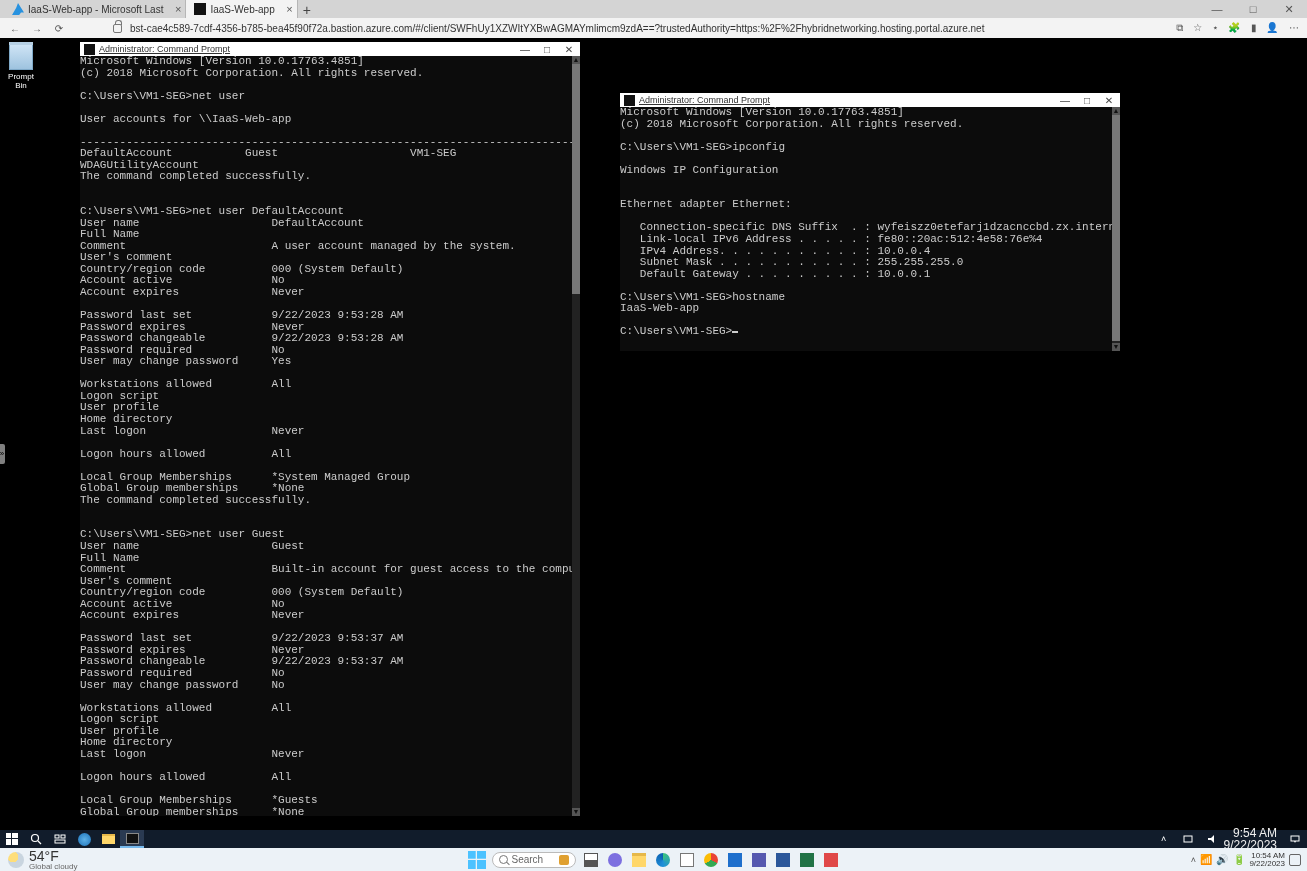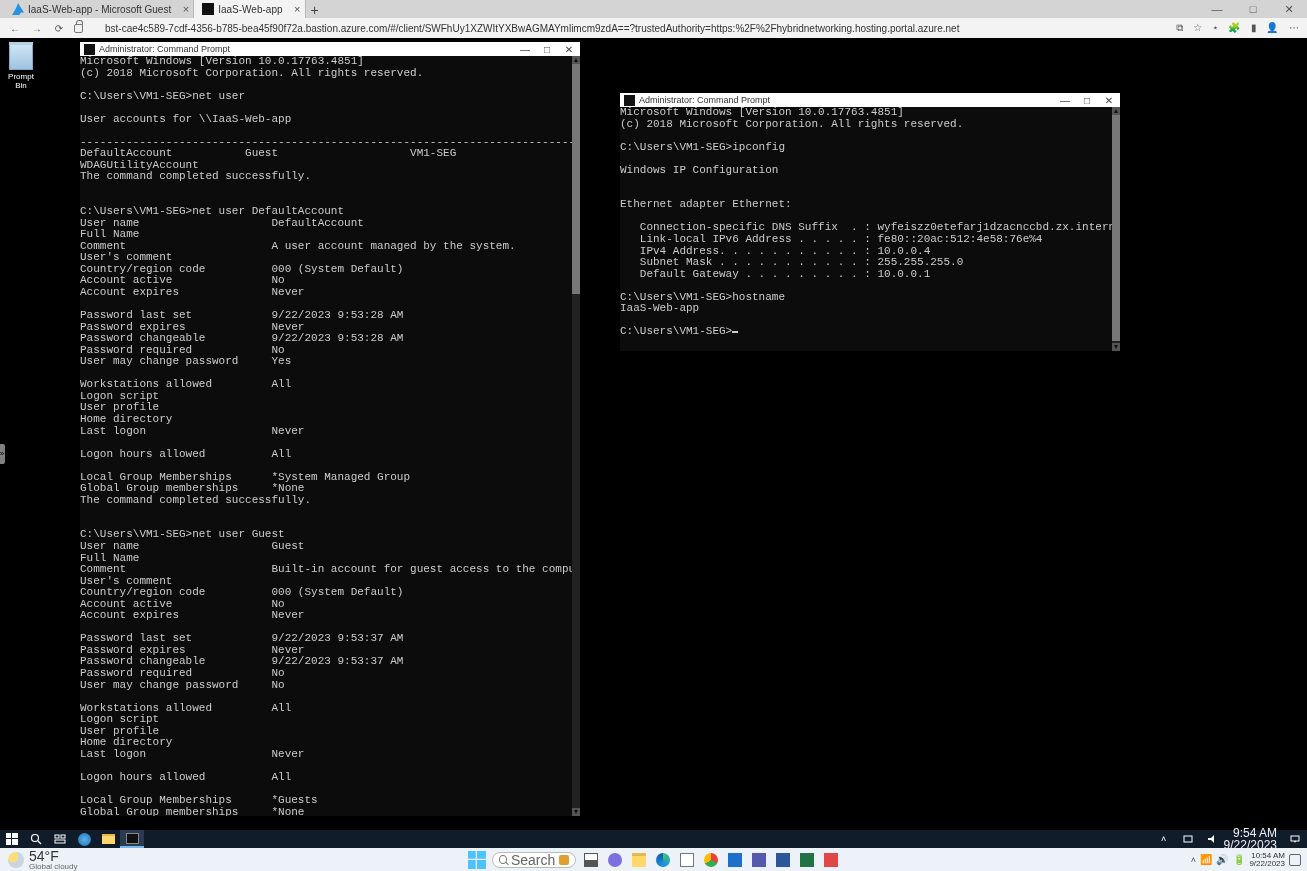--- a/index.html
+++ b/index.html
@@ -13,39 +13,39 @@
   .edge-tab .favicon { width: 12px; height: 12px; display: inline-block; }
   .favicon-azure { background: linear-gradient(135deg,#2892df,#2892df); clip-path: polygon(50% 0,100% 80%,75% 80%,60% 100%,0 100%,35% 40%); }
   .favicon-black { background: #111; }
   .edge-tab .tx { font-size: 10px; }
   .edge-tab .close { position: absolute; right: 4px; top: 3px; font-size: 11px; color: #555; }
   .edge-newtab { width: 18px; text-align: center; font-size: 14px; color: #444; padding-top: 1px; }
   .edge-winctrl { position: absolute; right: 0; top: 0; display: flex; }
   .edge-winbtn { width: 36px; height: 18px; font-size: 11px; text-align: center; color: #555; line-height: 18px; }
   .edge-addr { height: 20px; background: #f3f3f3; display: flex; align-items: center; gap: 8px; padding: 0 8px; font-size: 10px; color: #555; }
   .edge-nav-btn { width: 14px; text-align: center; color: #555; }
-  .addr-field { flex: 1; display: flex; align-items: center; gap: 22px; }
+  .addr-field { flex: 1; display: flex; align-items: center; gap: 8px; margin-left: 39px; }
   .lock { width: 9px; height: 9px; border: 1px solid #777; border-radius: 2px; position: relative; }
   .lock::before { content:""; position: absolute; width: 5px; height: 4px; border: 1px solid #777; border-bottom: none; border-radius: 3px 3px 0 0; top: -5px; left: 1px; }
   .addr-text { color: #333; font-size: 10px; white-space: nowrap; }
   .edge-rbtns { display: flex; gap: 10px; }
 
   
   .remote { position: relative; background: #000; height: 810px; }
   .remote .desktop-icon { position: absolute; top: 6px; left: 2px; width: 38px; text-align: center; color: #fff; font-size: 8px; }
   .remote .desktop-icon .bin { width: 24px; height: 26px; margin: 0 auto 2px; background: linear-gradient(180deg,#cfe4f5,#9ec3df); border: 1px solid #7fa9c8; position: relative; }
   .remote .desktop-icon .bin::before { content:""; position:absolute; top:-3px; left:-1px; right:-1px; height:3px; background:#b6d0e4; }
 
   .expand-handle { position: absolute; left:-1px; top:406px; width:6px; height:20px; background:#808080; color:#000; font-size:8px; line-height:20px; text-align:center; border-radius: 0 2px 2px 0; }
 
   
   .cmdwin { position: absolute; background: #fff; }
   .cmdwin .titlebar { height: 14px; background: #fff; display: flex; align-items: center; font-size: 9px; color: #333; }
   .cmdwin .titlebar .cmdicon { width: 11px; height: 11px; background: #111; margin: 0 4px; display: inline-block; }
-  .cmdwin .titlebar .ttl { flex: 1; }
+  .cmdwin .titlebar .ttl { flex: 1; text-decoration: underline; }
   .cmdwin .titlebar .wctl { width: 22px; text-align: center; color: #444; font-size: 10px; }
   .cmd-body-wrap { position: relative; background:#000; }
   .cmd-body { font-family: Consolas, "Courier New", monospace; font-size: 11px; line-height: 1.05; color: #ccc; background: #0c0c0c; white-space: pre; overflow: hidden; padding: 0; }
   .cmd-scroll { position:absolute; right:0; top:0; width:8px; height:100%; background:#222; }
   .cmd-scroll .arrow { height:8px; background:#555; font-size:7px; color:#111; text-align:center; }
   .cmd-scroll .thumb { position:absolute; left:0; width:8px; background:#777; }
 
   .cmdwin.left { left: 80px; top: 4px; width: 500px; }
   .cmdwin.left .cmd-body { height: 760px; width: calc(100% - 8px); }
   .cmdwin.left .thumb { top: 8px; height: 230px; }
@@ -67,37 +67,37 @@
   
   .host-taskbar { height: 23px; background: #ecf2f7; display: flex; align-items: center; font-size: 10px; color:#333; position: relative; }
   .weather { display: flex; align-items: center; gap: 5px; padding-left: 8px; }
   .weather .wicon { width: 16px; height: 16px; background: radial-gradient(circle at 30% 30%, #fede7a 0 35%, transparent 36%), #c9d5df; border-radius: 50%; }
   .weather .wt { line-height: 1; }
   .weather .wt .l1 { font-size: 14px; }
   .weather .wt .l2 { font-size: 8px; color: #666; }
   .hcenter { position:absolute; left:50%; transform:translateX(-50%); display:flex; align-items: center; gap:6px; }
   .happ { width:18px; height:18px; display:flex; align-items:center; justify-content:center; }
   .happ .sq { width:14px; height:14px; }
-  .hsearch { display:flex; align-items:center; gap:4px; background:#fff; border:1px solid #bbb; border-radius: 10px; height:16px; padding: 4px 6px; width: 84px; font-size: 14px; color:#666; }
+  .hsearch { display:flex; align-items:center; gap:4px; background:#fff; border:1px solid #bbb; border-radius: 10px; height:16px; padding: 4px 6px; width: 84px; font-size: 10px; color:#666; }
   .hsearch .mag { width:9px; height:9px; border:1px solid #777; border-radius:50%; position: relative; }
   .hsearch .mag::after { content:""; position:absolute; width:4px; height:1px; background:#777; right:-3px; bottom:-1px; transform:rotate(45deg); }
   .hsearch .badge { width:10px; height:10px; background:#e0a030; border-radius:2px; margin-left:auto; }
   .hright { margin-left:auto; display:flex; align-items:center; gap:4px; padding-right:6px;}
   .hclock { text-align:right; line-height:1; font-size:8px; color:#333; }
   .hnotif { width:12px; height:12px; border:1px solid #666; border-radius:2px; }
 
 </style>
 </head>
 <body>
 
 <div class="edge-top">
   <div class="edge-tabs">
     <div class="edge-tab">
       <span class="favicon favicon-azure"></span>
-      <span class="tx">IaaS-Web-app - Microsoft Guest</span>
+      <span class="tx">IaaS-Web-app - Microsoft Last</span>
       <span class="close">×</span>
     </div>
     <div class="edge-tab active">
       <span class="favicon favicon-black"></span>
       <span class="tx">IaaS-Web-app</span>
       <span class="close">×</span>
     </div>
     <div class="edge-newtab">+</div>
     <div class="edge-winctrl">
       <div class="edge-winbtn">—</div>

